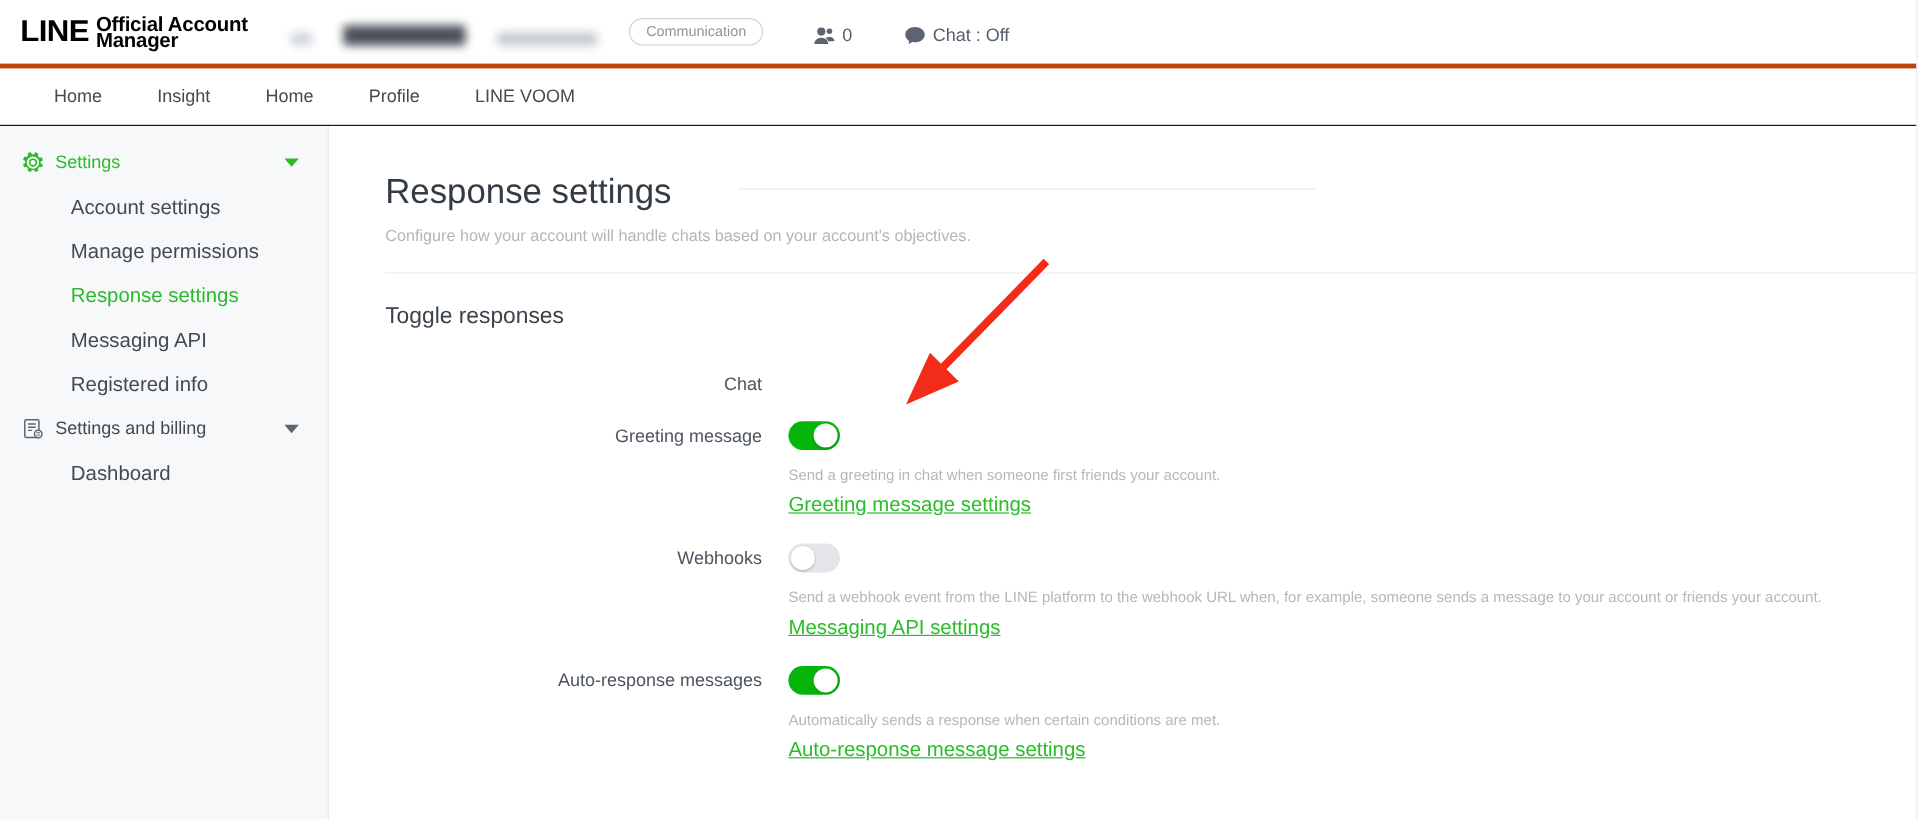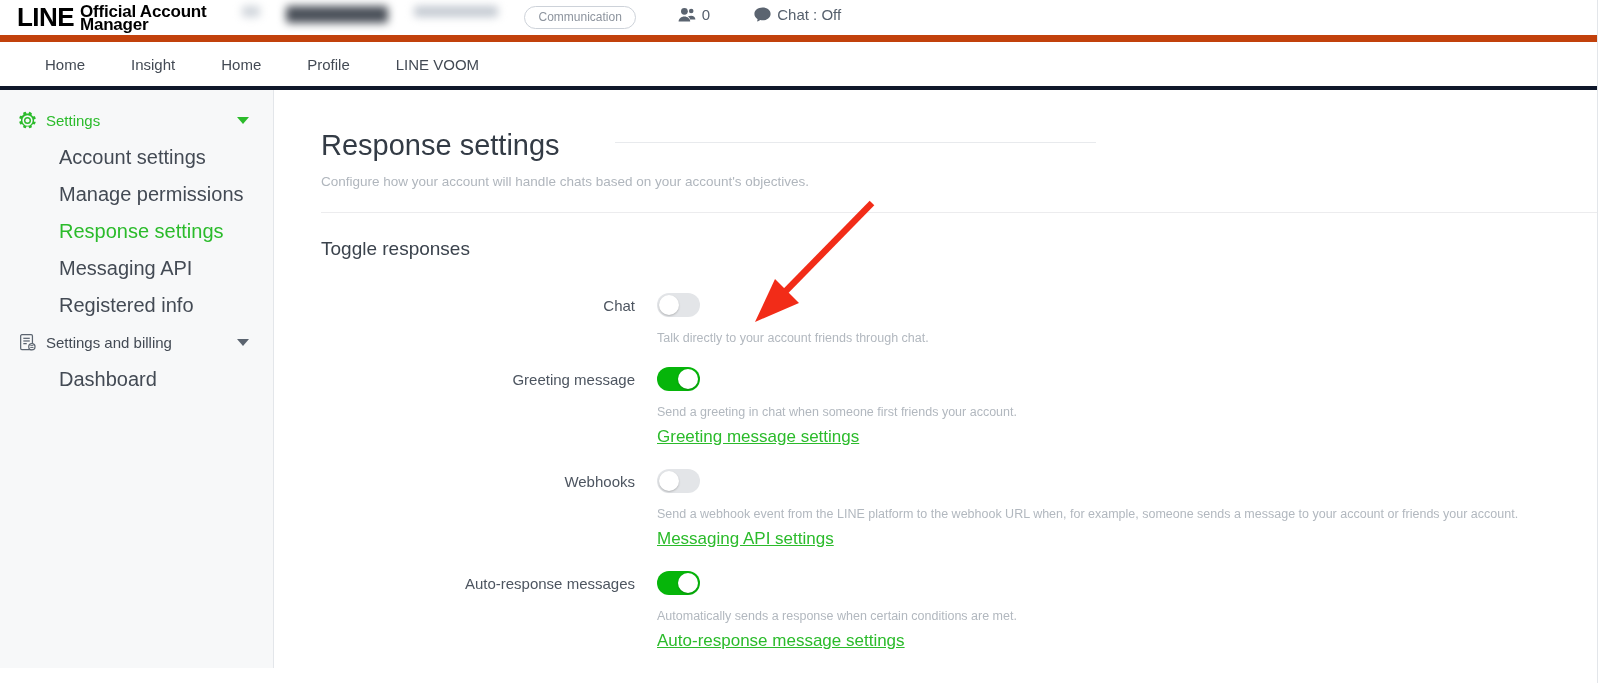--- a/index.html
+++ b/index.html
@@ -18,23 +18,23 @@
     width: 1598px;
     height: 683px;
     background: #ffffff;
     border-right: 1px solid #e3e6ea;
     overflow: hidden;
   }
 
   
   .topbar {
     position: relative;
-    height: 42px;
+    height: 57px;
     background: #ffffff;
-    border-bottom: 7px solid #c2410c;
+    border-bottom: 4px solid #c2410c;
     display: flex;
     align-items: center;
     padding-left: 18px;
   }
 
   .logo {
     display: flex;
     align-items: center;
     gap: 7px;
     flex-shrink: 0;
@@ -51,21 +51,21 @@
   .logo-sub {
     font-size: 17px;
     font-weight: 700;
     line-height: 13px;
     color: #000000;
     letter-spacing: -0.2px;
   }
 
   .acct-block {
     display: flex;
-    align-items: flex-start;
+    align-items: flex-end;
     gap: 26px;
     margin-left: 36px;
   }
   .redacted {
     border-radius: 3px;
     filter: blur(4px);
   }
   .redact-a { width: 18px; height: 11px; background: #cfd4da; }
   .redact-b { width: 102px; height: 17px; background: #4a5059; }
   .redact-c { width: 84px; height: 11px; background: #c3c9d1; }
@@ -96,21 +96,21 @@
     margin-left: 18px;
     font-size: 15px;
     color: #56606d;
   }
   .ico { display: inline-flex; align-items: center; }
 
   
   .navtabs {
     height: 48px;
     background: #ffffff;
-    border-bottom: 4px solid #0f172a;
+    border-bottom: 1px solid #0f172a;
     display: flex;
     align-items: center;
     padding-left: 22px;
   }
   .navtab {
     font-size: 15px;
     color: #434a54;
     padding: 0 23px;
     line-height: 47px;
     height: 47px;
@@ -153,21 +153,21 @@
     right: 24px;
     width: 0; height: 0;
     border-left: 6px solid transparent;
     border-right: 6px solid transparent;
     border-top: 7px solid #2bbb2b;
   }
   .caret.gray { border-top-color: #5b6470; }
 
   .side-item {
     display: block;
-    font-size: 20px;
+    font-size: 17px;
     color: #434a54;
     padding: 0 0 0 59px;
     height: 37px;
     line-height: 37px;
     cursor: pointer;
     white-space: nowrap;
   }
   .side-item.selected { color: #2bbb2b; }
 
   
@@ -390,26 +390,20 @@
       <div class="page-sub">Configure how your account will handle chats based on your account's objectives.</div>
 
       <div class="section-rule"></div>
 
       <div class="section-title">Toggle responses</div>
 
       <div class="toggles">
 
         <div class="trow">
           <div class="trow-label">Chat</div>
-          <div class="trow-body">
-            <span class="switch">
-              <span class="knob"></span>
-            </span>
-            <div class="trow-desc">Talk directly to your account friends through chat.</div>
-          </div>
         </div>
 
         <div class="trow">
           <div class="trow-label">Greeting message</div>
           <div class="trow-body">
             <span class="switch on">
               <span class="knob"></span>
             </span>
             <div class="trow-desc">Send a greeting in chat when someone first friends your account.</div>
             <a class="trow-link">Greeting message settings</a>

